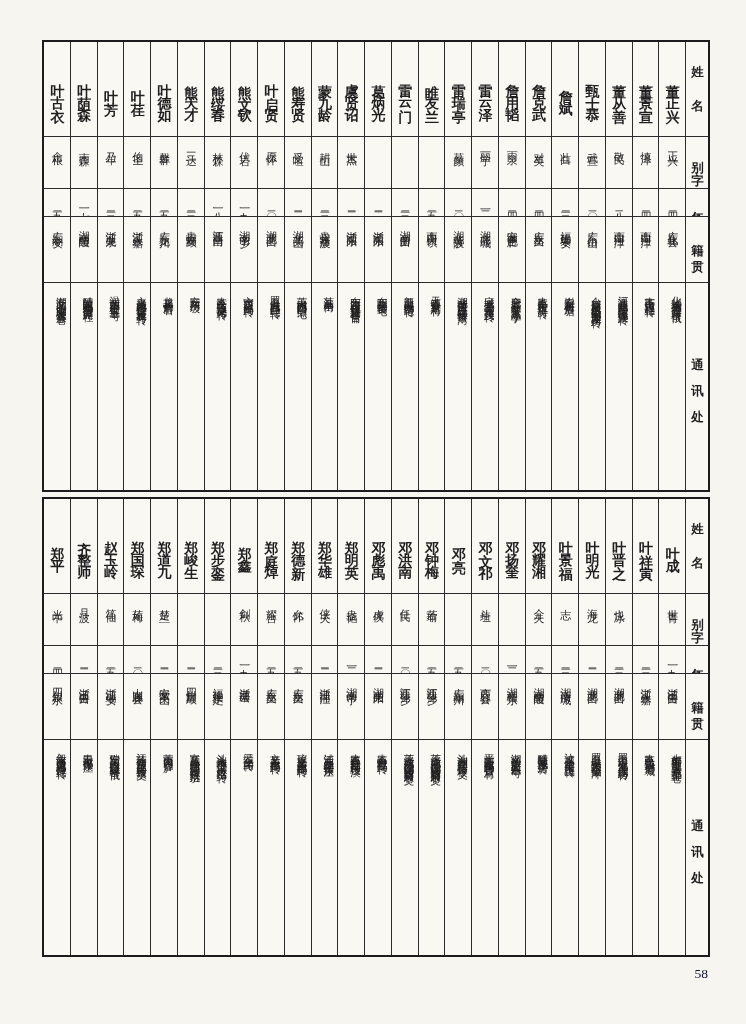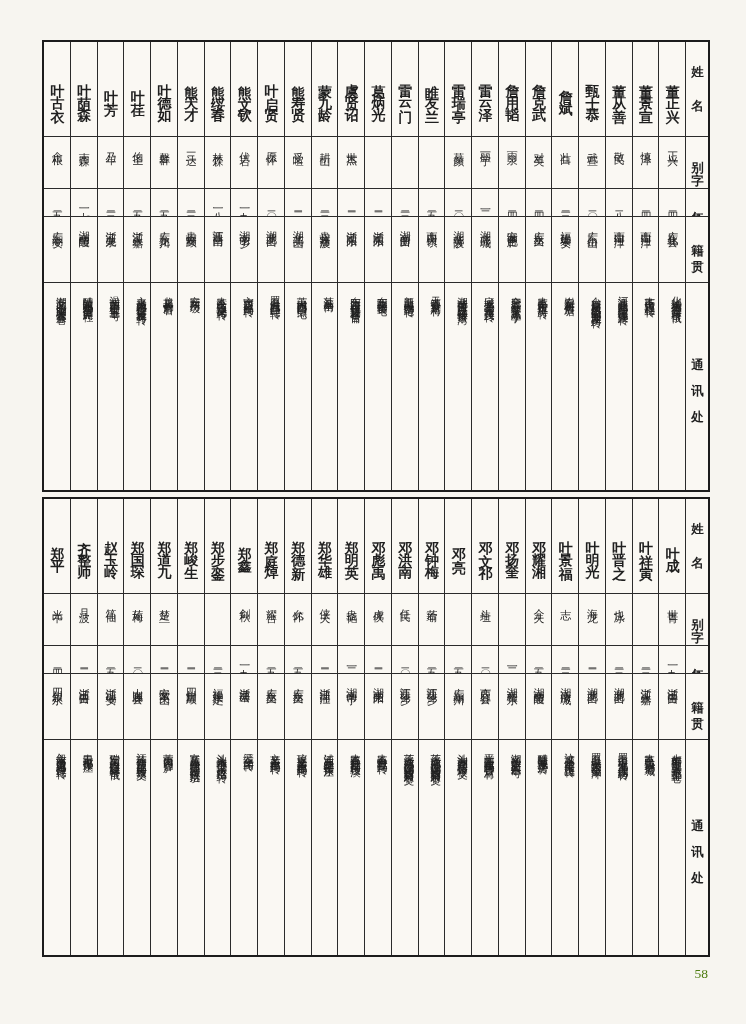--- a/index.html
+++ b/index.html
@@ -57,21 +57,21 @@
 
   .hd { justify-content:center; font-size:12.5px; font-weight:bold; }
   .hd-name    { letter-spacing:34px; }
   .hd-zi      { letter-spacing:12px; }
   .hd-age     { letter-spacing:2px;  }
   .hd-native  { letter-spacing:16px; }
   .hd-contact { letter-spacing:26px; align-items:center; padding:0; }
 
   .page-number {
     position:absolute; right:38px; bottom:42px;
-    font-size:13.5px; color:#4d7c0f;
+    font-size:13.5px; color:#0f172a;
     font-family:"Liberation Serif", serif;
   }
 </style>
 </head>
 <body>
 
 <div class="sheet">
   <section class="band band-top">
       <div class="col header-col">
         <div class="cell r-name hd hd-name">姓名</div>

